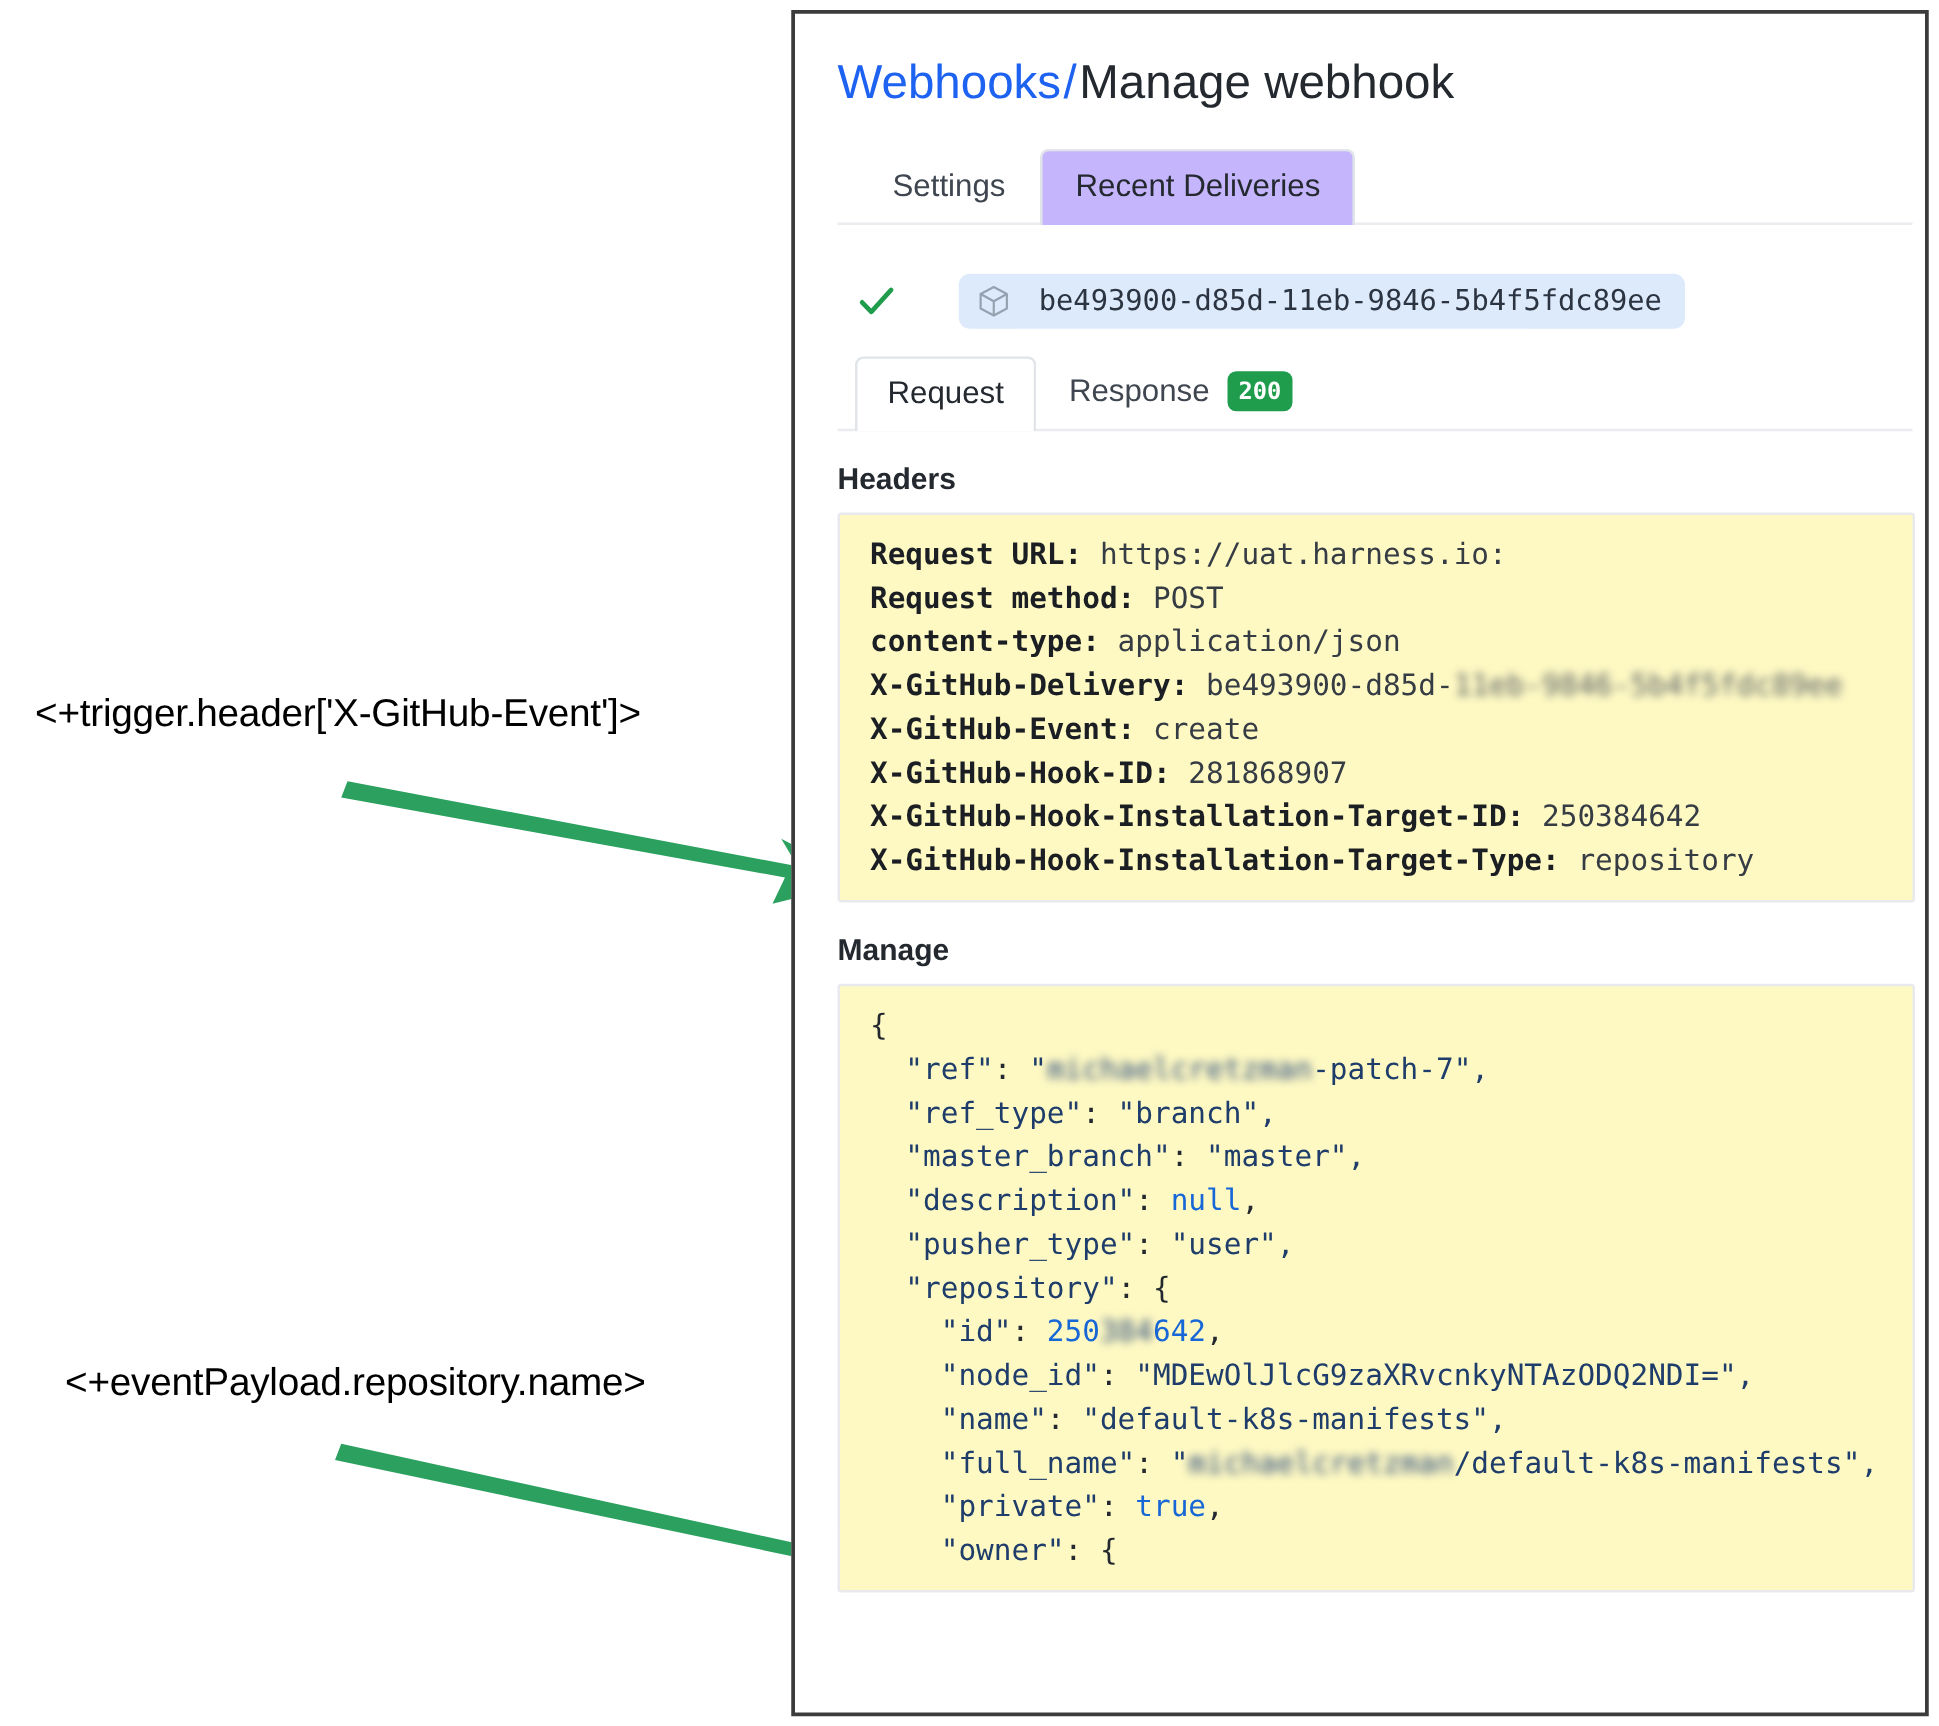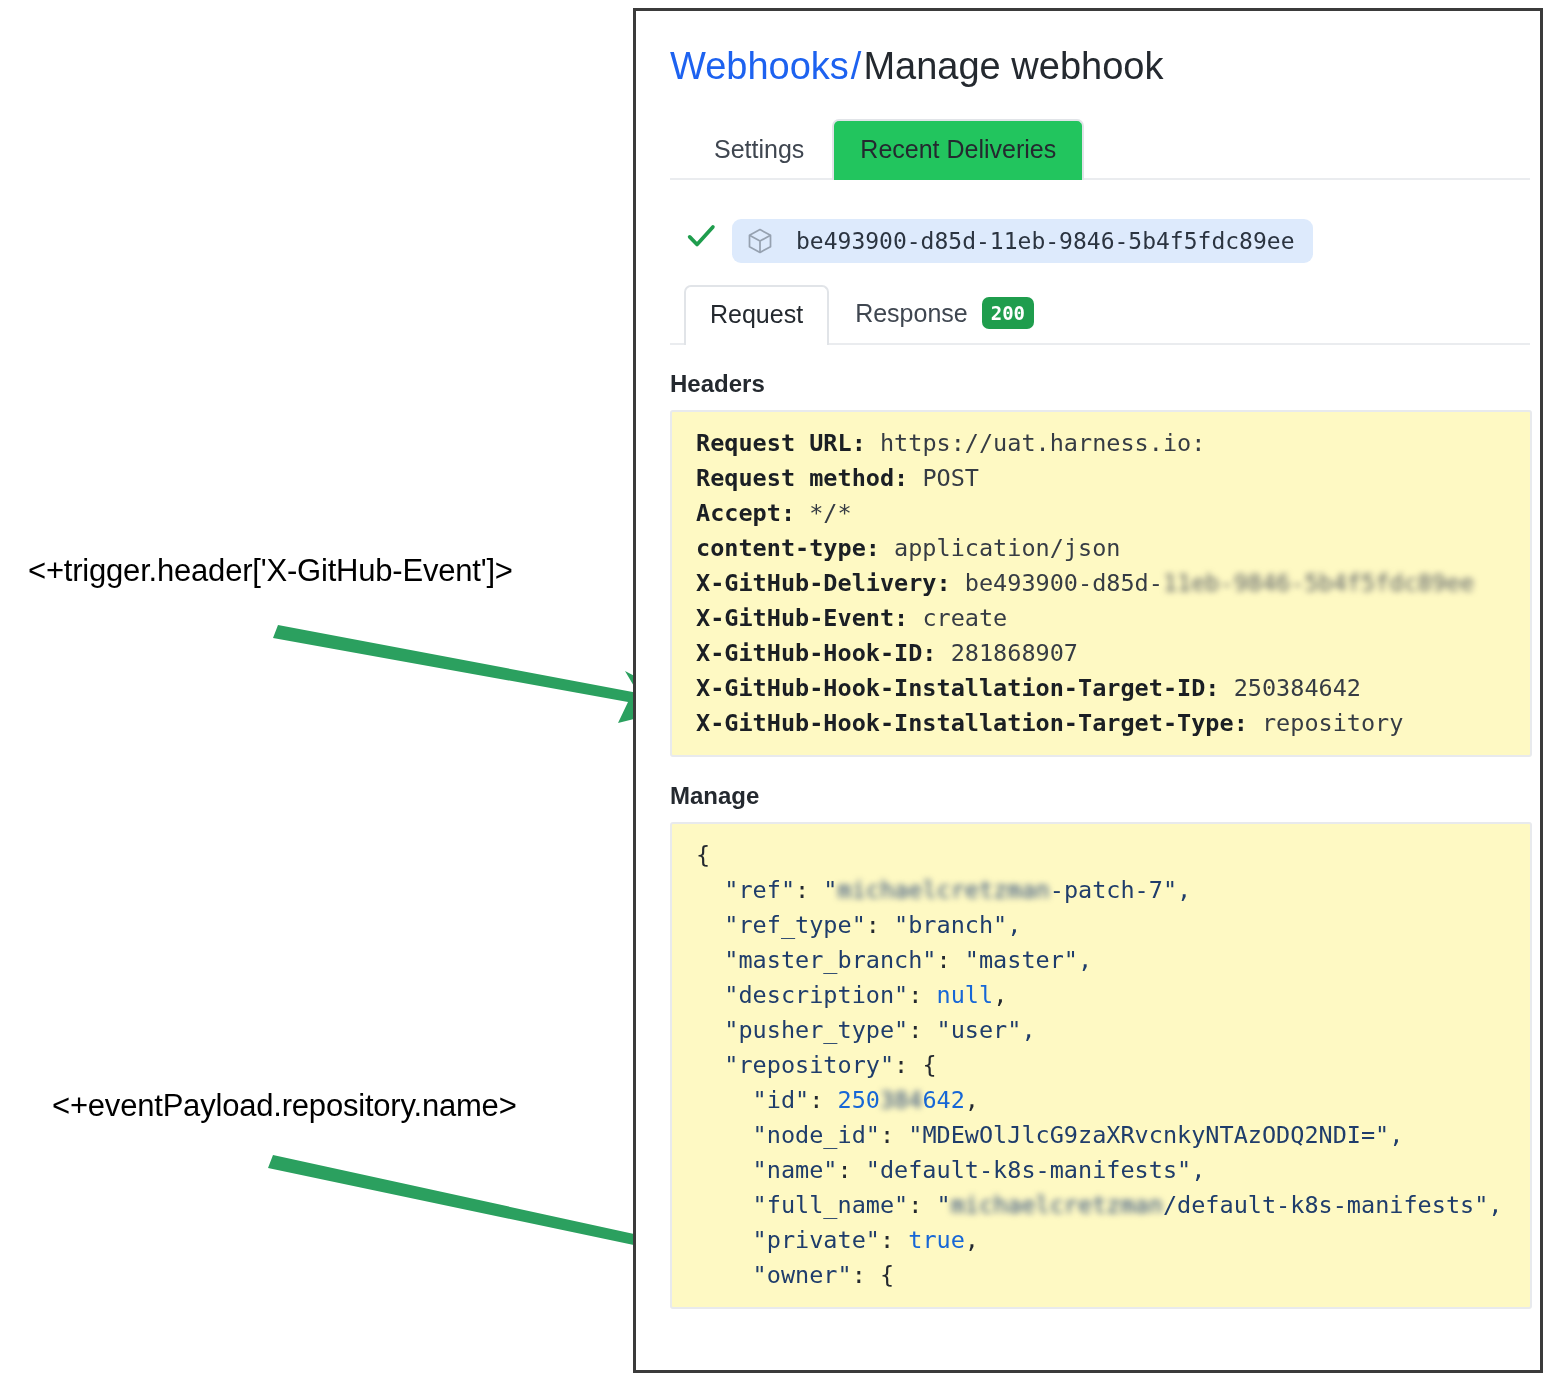--- a/index.html
+++ b/index.html
@@ -95,33 +95,34 @@
     padding: 13px 26px 14px 26px;
     border: 2px solid transparent;
     border-bottom: none;
     background: transparent;
     white-space: nowrap;
     line-height: 1.2;
     position: relative;
     box-sizing: border-box;
   }
   .tabnav-tab.selected {
-    background: #22c55e;
+    background: #c4b5fd;
     border-color: #e1e4e8;
     border-radius: 7px 7px 0 0;
     color: #24292f;
     margin-bottom: -2px;
     padding-bottom: 16px;
   }
 
   
   .delivery-row {
     display: flex;
-    align-items: flex-start;
+    align-items: center;
     padding: 39px 0 14px 14px;
+    gap: 35px;
   }
   .delivery-check {
     width: 34px;
     height: 34px;
     flex: none;
     margin-right: 14px;
     display: flex;
     align-items: center;
     justify-content: center;
   }
@@ -292,21 +293,20 @@
           <span>Response</span>
           <span class="status-badge">200</span>
         </div>
       </div>
     </div>
 
     <div class="section-label">Headers</div>
     <div class="codebox" id="headers-box">
         <div class="code-line"><span class="hk">Request URL: </span><span class="hv">https://uat.harness.io:</span></div>
         <div class="code-line"><span class="hk">Request method: </span><span class="hv">POST</span></div>
-        <div class="code-line"><span class="hk">Accept: </span><span class="hv">*/*</span></div>
         <div class="code-line"><span class="hk">content-type: </span><span class="hv">application/json</span></div>
         <div class="code-line"><span class="hk">X-GitHub-Delivery: </span><span class="hv">be493900-d85d-</span><span class="blur-gray">11eb-9846-5b4f5fdc89ee</span></div>
         <div class="code-line"><span class="hk">X-GitHub-Event: </span><span class="hv">create</span></div>
         <div class="code-line"><span class="hk">X-GitHub-Hook-ID: </span><span class="hv">281868907</span></div>
         <div class="code-line"><span class="hk">X-GitHub-Hook-Installation-Target-ID: </span><span class="hv">250384642</span></div>
         <div class="code-line"><span class="hk">X-GitHub-Hook-Installation-Target-Type: </span><span class="hv">repository</span></div>
       </div>
 
     <div class="section-label">Manage</div>
     <div class="codebox" id="payload-box">

